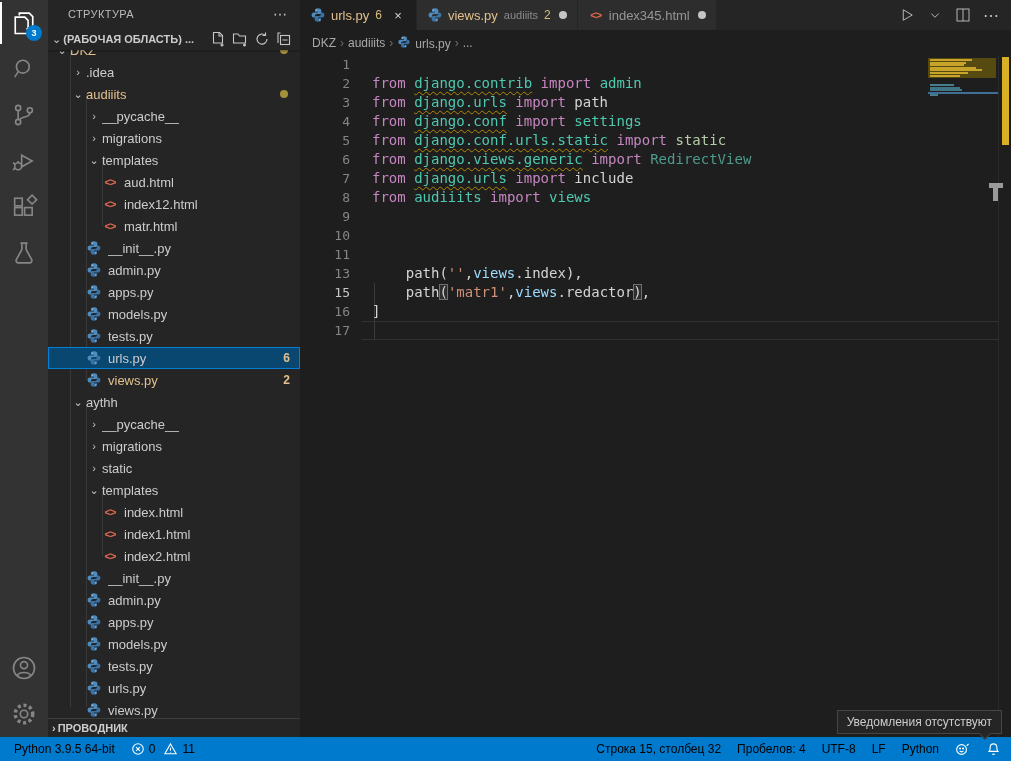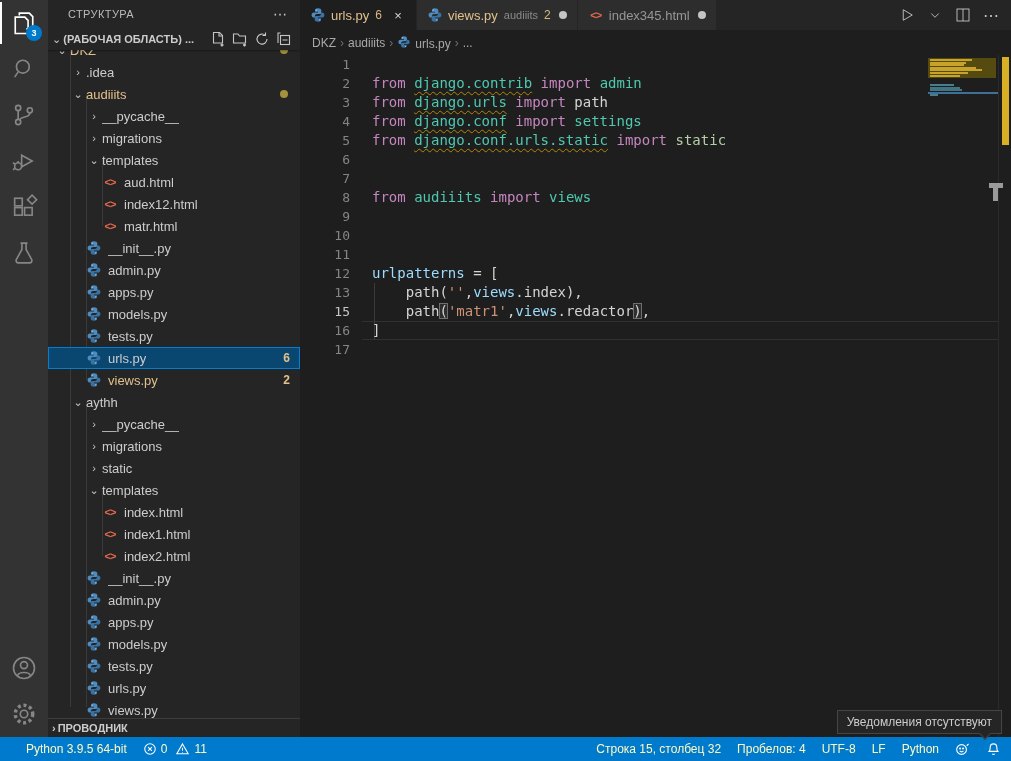--- a/index.html
+++ b/index.html
@@ -86,22 +86,22 @@
   .mm-bar { position:absolute; height:2px; }
   #mm-warnblock { position:absolute; left:0; top:3px; width:68px; height:20px; background:#554a10;}
   #mm-blueline { position:absolute; left:0; width:70px; height:2px; background:#3f6e96;}
   #scrollbar { position:absolute; top:55px; right:0; width:13px; bottom:0; border-left:1px solid #2a2a2a; cursor:pointer;}
   #ruler-warn { position:absolute; right:2px; top:2px; width:7px; height:88px; background:#d9af26;}
   #t-marker { position:absolute; right:8px; top:183px; width:14px; height:19px; }
   #t-marker .h { position:absolute; left:0; top:0; width:14px; height:5px; background:#9a9a9a;}
   #t-marker .v { position:absolute; left:4px; top:5px; width:5px; height:13px; background:#9a9a9a;}
 
   
-  #statusbar { position:absolute; left:0; bottom:0; width:1011px; height:24px; background:#007acc; color:#fef9c3;
-    display:flex; align-items:center; font-size:12px; z-index:10;padding-left:12px;}
+  #statusbar { position:absolute; left:0; bottom:0; width:1011px; height:24px; background:#007acc; color:#000000;
+    display:flex; align-items:center; font-size:12px; z-index:10;}
   .sb-item { display:flex; align-items:center; gap:4px; padding:0 8px; height:24px; cursor:pointer; white-space:nowrap;}
   .sb-left { display:flex; margin-left:6px;}
   .sb-right { display:flex; margin-left:auto; margin-right:2px;}
   .sb-item svg { stroke:#ffffff; fill:none; stroke-width:1.2;}
 
   
   #notify-tooltip { position:absolute; right:9px; bottom:27px; background:#252526; border:1px solid #454545;
     color:#cccccc; font-size:12px; padding:4px 9px; z-index:20;}
   #notify-tooltip .arrow { position:absolute; right:12px; bottom:-5px; width:8px; height:8px; background:#252526;
     border-right:1px solid #454545; border-bottom:1px solid #454545; transform:rotate(45deg);}
@@ -535,27 +535,26 @@
 
     <div id="code-area">
       <div class="cur-line-box" id="curlinebox" style="top: 266px;"></div>
       <div id="indent-guide-code" style="left: 74px; top: 228px; height: 57px;"></div>
       <div id="code-lines">
           <div class="cline"><div class="gutter">1</div><div class="ctext"></div></div>
           <div class="cline"><div class="gutter">2</div><div class="ctext"><span class="tk-kw">from</span><span class="tk-pl"> </span><span class="tk-mod warn-sq">django.contrib</span><span class="tk-pl"> </span><span class="tk-kw">import</span><span class="tk-pl"> </span><span class="tk-mod">admin</span></div></div>
           <div class="cline"><div class="gutter">3</div><div class="ctext"><span class="tk-kw">from</span><span class="tk-pl"> </span><span class="tk-mod warn-sq">django.urls</span><span class="tk-pl"> </span><span class="tk-kw">import</span><span class="tk-pl"> </span><span class="tk-pl">path</span></div></div>
           <div class="cline"><div class="gutter">4</div><div class="ctext"><span class="tk-kw">from</span><span class="tk-pl"> </span><span class="tk-mod warn-sq">django.conf</span><span class="tk-pl"> </span><span class="tk-kw">import</span><span class="tk-pl"> </span><span class="tk-mod">settings</span></div></div>
           <div class="cline"><div class="gutter">5</div><div class="ctext"><span class="tk-kw">from</span><span class="tk-pl"> </span><span class="tk-mod warn-sq">django.conf.urls.static</span><span class="tk-pl"> </span><span class="tk-kw">import</span><span class="tk-pl"> </span><span class="tk-fn">static</span></div></div>
-          <div class="cline"><div class="gutter">6</div></div>
-          <div class="cline"><div class="gutter">7</div></div>
+          <div class="cline"><div class="gutter">6</div><div class="ctext"><span class="tk-kw">from</span><span class="tk-pl"> </span><span class="tk-mod warn-sq">django.views.generic</span><span class="tk-pl"> </span><span class="tk-kw">import</span><span class="tk-pl"> </span><span class="tk-dim">RedirectView</span></div></div>
+          <div class="cline"><div class="gutter">7</div><div class="ctext"><span class="tk-kw">from</span><span class="tk-pl"> </span><span class="tk-mod warn-sq">django.urls</span><span class="tk-pl"> </span><span class="tk-kw">import</span><span class="tk-pl"> </span><span class="tk-pl">include</span></div></div>
           <div class="cline"><div class="gutter">8</div><div class="ctext"><span class="tk-kw">from</span><span class="tk-pl"> </span><span class="tk-mod">audiiits</span><span class="tk-pl"> </span><span class="tk-kw">import</span><span class="tk-pl"> </span><span class="tk-mod">views</span></div></div>
           <div class="cline"><div class="gutter">9</div><div class="ctext"></div></div>
           <div class="cline"><div class="gutter">10</div><div class="ctext"></div></div>
           <div class="cline"><div class="gutter">11</div><div class="ctext"></div></div>
-          <div class="cline"><div class="gutter">12</div><div class="ctext"><span class="tk-var">urlpatterns</span><span class="tk-pl"> = [</span></div></div>
           <div class="cline"><div class="gutter">13</div><div class="ctext"><span class="tk-pl">    path(</span><span class="tk-str">''</span><span class="tk-pl">,</span><span class="tk-var">views</span><span class="tk-pl">.index),</span></div></div>
           <div class="cline current"><div class="gutter">15</div><div class="ctext"><span class="tk-pl">    path</span><span class="tk-pl bm">(</span><span class="tk-str">'matr1'</span><span class="tk-pl">,</span><span class="tk-var">views</span><span class="tk-pl">.redactor</span><span class="tk-pl bm">)</span><span class="tk-pl">,</span></div></div>
           <div class="cline"><div class="gutter">16</div><div class="ctext"><span class="tk-pl">]</span></div></div>
           <div class="cline"><div class="gutter">17</div><div class="ctext"></div></div>
         </div>
     </div>
 
     <div id="minimap">
         <div id="mm-warnblock"></div>
         <div class="mm-bar" style="left: 2px; top: 4px; width: 42px; background: rgb(200, 163, 42);"></div>

